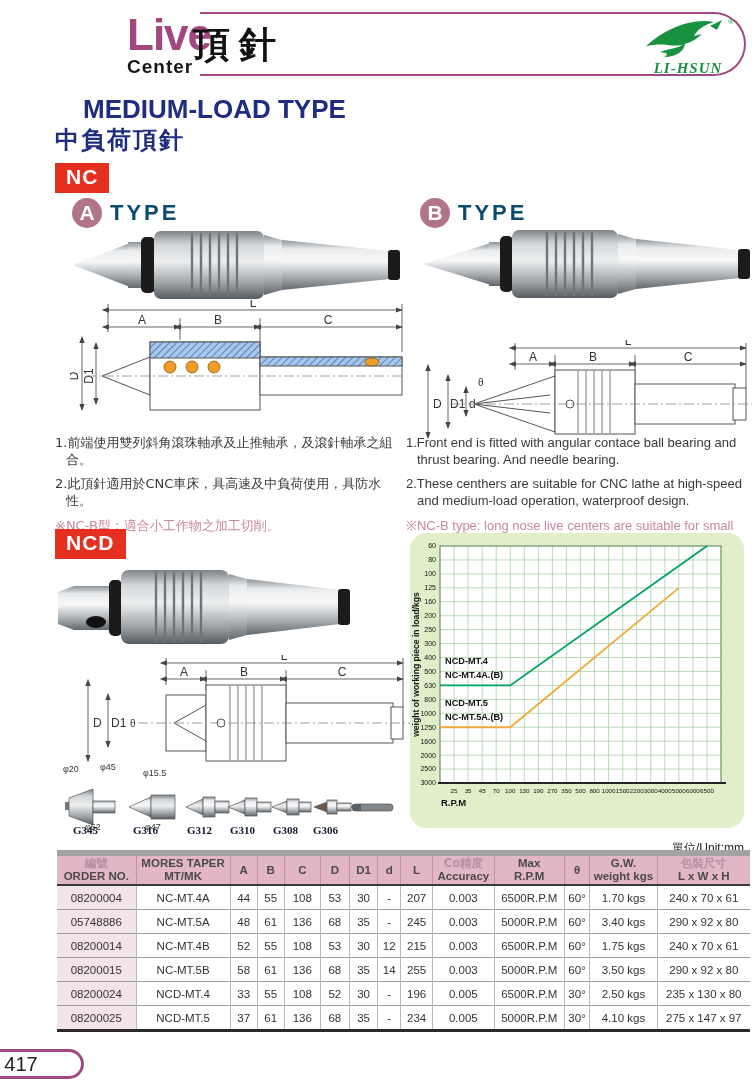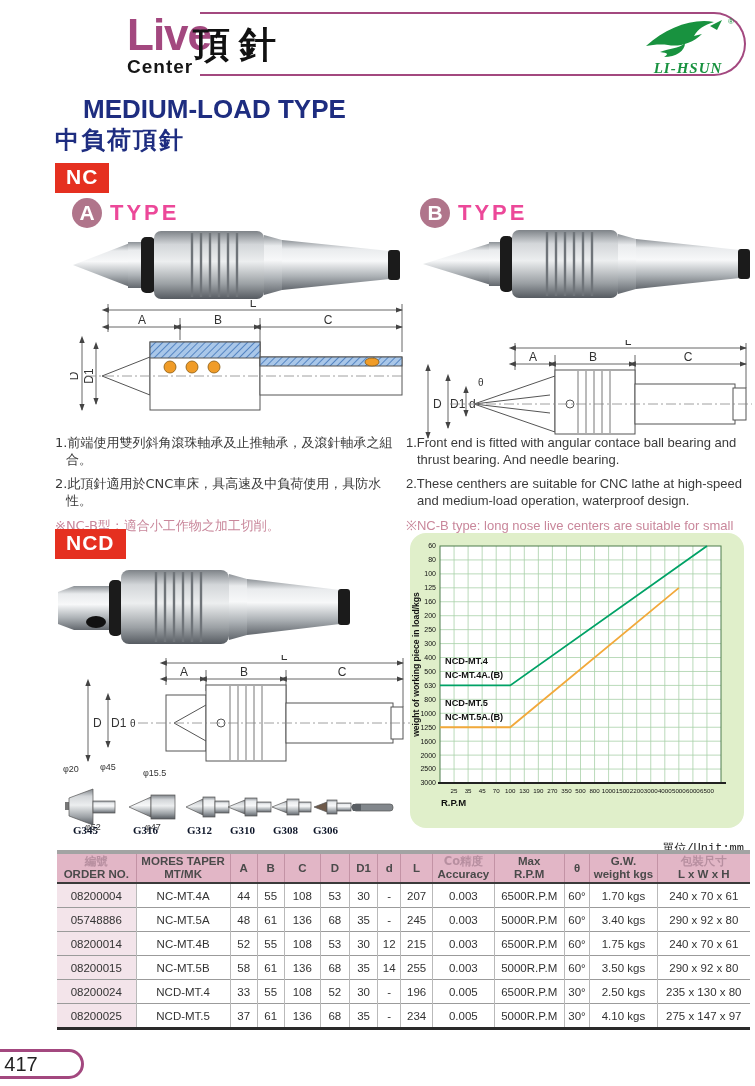--- a/index.html
+++ b/index.html
@@ -26,48 +26,48 @@
   .badge{position:absolute;background:#e53020;color:#fff;font-weight:bold;font-size:21px;
          padding:2px 11px 4px 11px;letter-spacing:1px;}
   .badge-nc{left:55px;top:163px;}
   .badge-ncd{left:55px;top:529px;}
 
   
   .typehdr{position:absolute;display:flex;align-items:center;gap:8px;}
   .type-a{left:72px;top:198px;} .type-b{left:420px;top:198px;}
   .tcircle{width:30px;height:30px;border-radius:50%;background:#b0758b;color:#fff;
            font-size:21px;font-weight:bold;display:flex;align-items:center;justify-content:center;}
-  .tlabel{font-size:22px;font-weight:bold;color:#ec4899;letter-spacing:3px;}
+  .tlabel{font-size:22px;font-weight:bold;color:#0c4a6e;letter-spacing:3px;}
 
   
   .notes{position:absolute;width:356px;font-size:13px;line-height:1.28;color:#3a3a3a;}
   .notes-zh{left:47px;top:427px;font-family:"DejaVu Sans",sans-serif;}
   .notes-en{left:398px;top:427px;}
   .notes p{margin:8px;padding-left:11px;text-indent:-11px;}
   .note-pink{color:#c9879b;}
 
   
   .chartbox{position:absolute;left:410px;top:533px;width:334px;height:295px;
             background:#e0efca;border-radius:16px;}
 
   
   .tips{position:absolute;left:45px;top:756px;width:350px;height:90px;}
   .tip-shape{position:absolute;top:32px;}
   .tip-label{position:absolute;top:68px;font-size:11px;font-weight:bold;
              color:#0f172a;font-family:"Liberation Serif",serif;}
   .phi{position:absolute;font-size:9px;color:#333;}
 
   .unitnote{position:absolute;right:11px;top:840px;font-size:12px;color:#222;
-            font-family:Liberation Mono, monospace;text-align:center;}
+            font-family:Liberation Sans, sans-serif;text-align:center;}
 
   
   .spec{position:absolute;left:57px;top:850px;width:693px;border-collapse:collapse;table-layout:fixed;}
   .spec th{background:#e2b6c6;border-left:1px solid #c393a5;padding:1px 0;vertical-align:middle;}
   .spec th:first-child{border-left:none;}
-  .spec thead tr{border-top:4px solid #a3a3a3;border-bottom:2.5px solid #3a3a3a;border-radius:12px;}
+  .spec thead tr{border-top:6px solid #a3a3a3;border-bottom:2.5px solid #3a3a3a;border-radius:12px;}
   .spec .h1{font-size:11.5px;font-weight:bold;color:#4a4a4a;line-height:1.15;}
   .spec .h1.zh{color:#b78fa0;font-family:"DejaVu Sans",sans-serif;}
   .spec .h2{font-size:11.5px;font-weight:bold;color:#4a4a4a;line-height:1.15;}
   .spec td{border-left:1px solid #b9b9b9;border-top:1px solid #9b9b9b;text-align:center;
            font-size:11.5px;color:#333;height:23px;padding:0 1px;white-space:nowrap;overflow:hidden;}
   .spec td:first-child{border-left:none;background:#f3e4ea;margin-left:31px;}
   .spec tbody tr:first-child td{border-top:none;}
   .spec tbody{border-bottom:3px solid #2a2a2a;}
 
   

